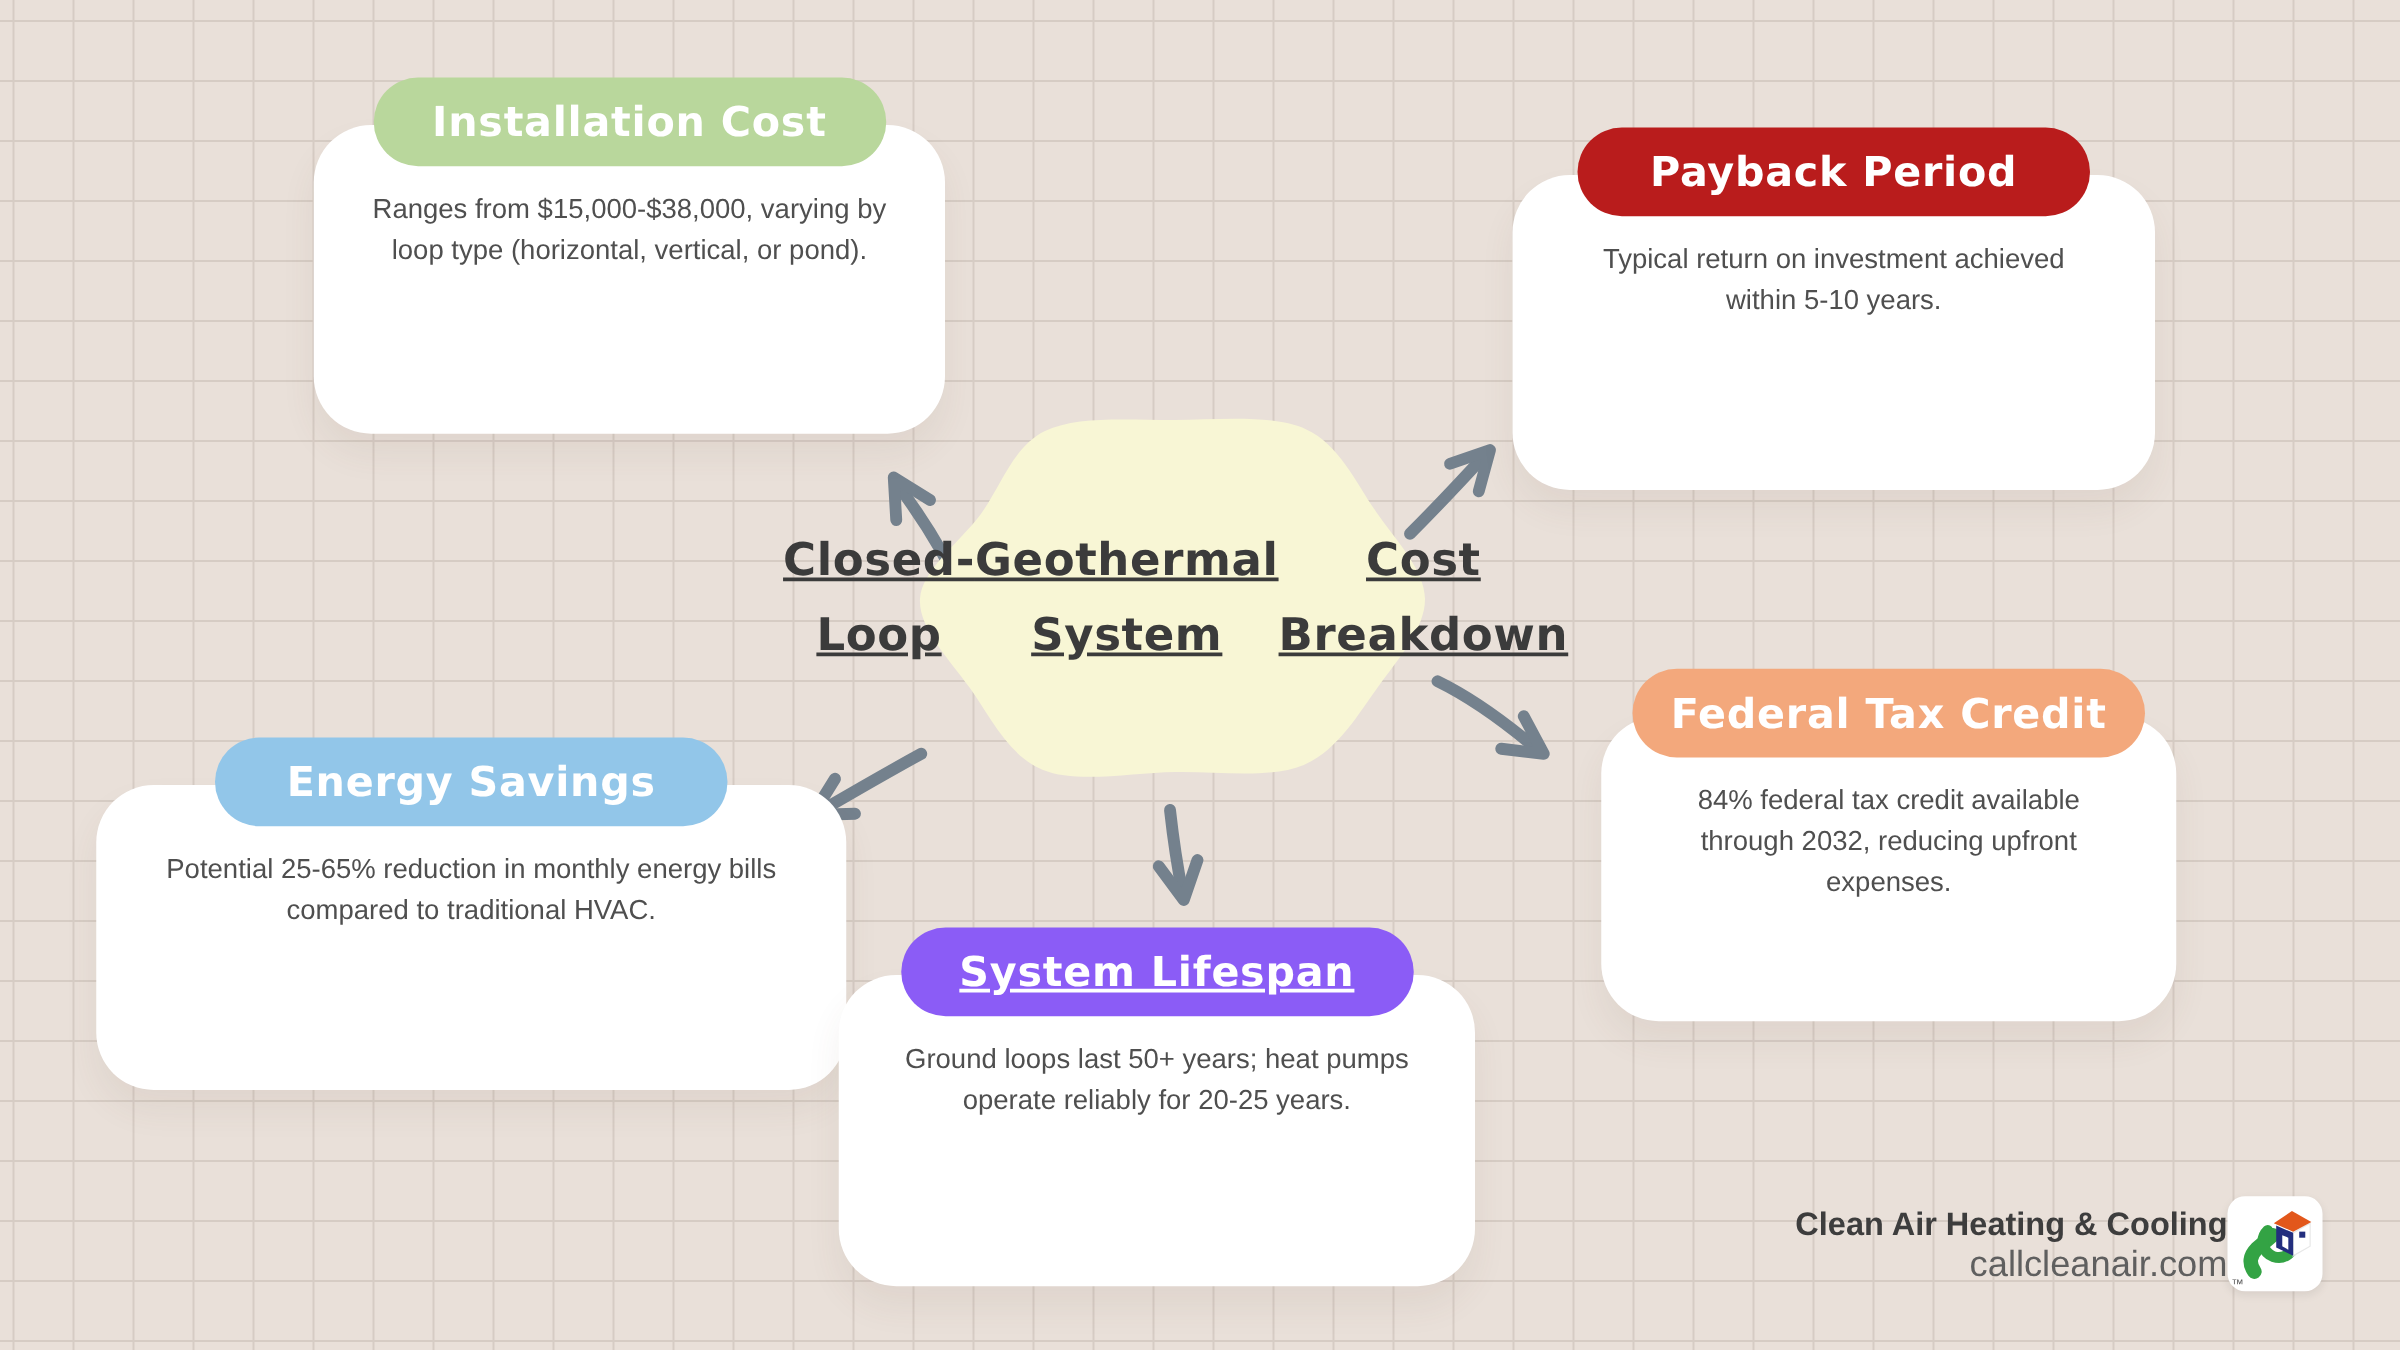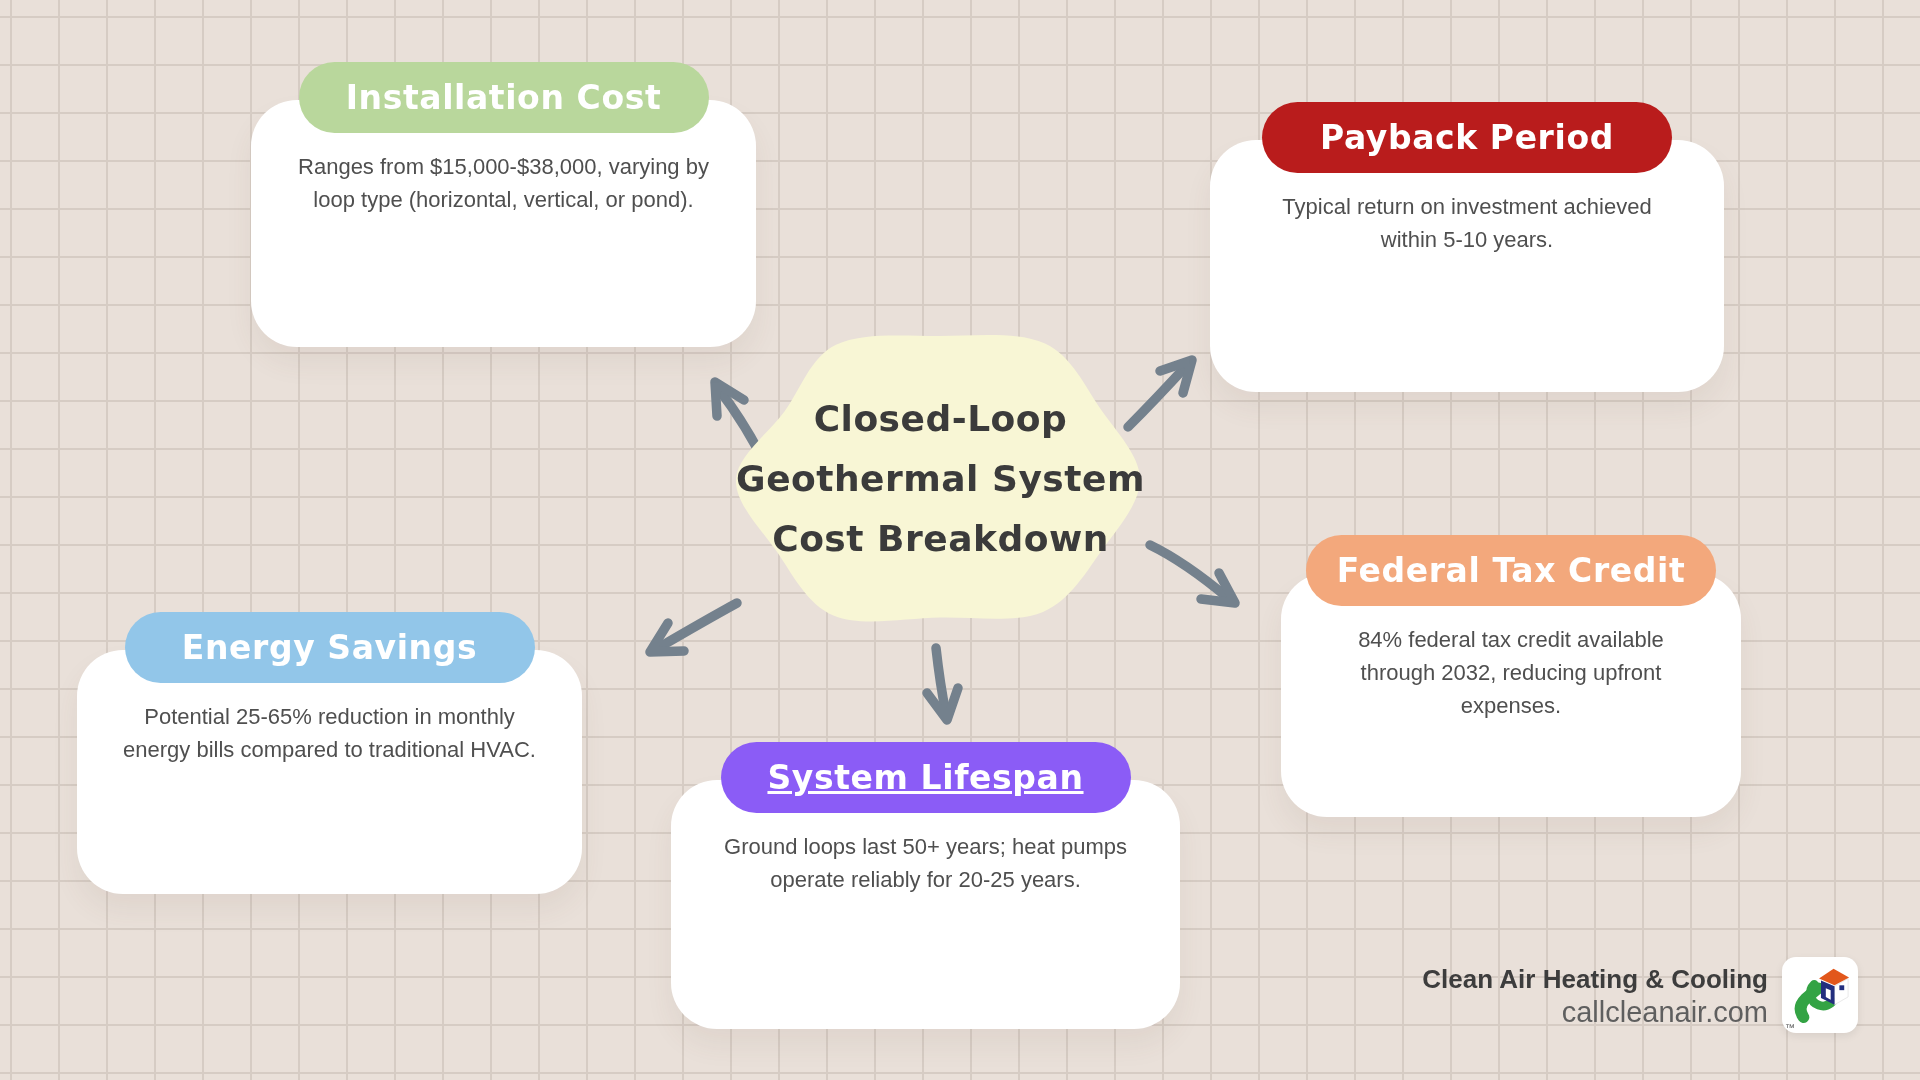--- a/index.html
+++ b/index.html
@@ -19,45 +19,45 @@
       linear-gradient(90deg, var(--grid) 2px, transparent 2px);
     background-size:48px 48px;
     background-position:10px 16px;
   }
   .arrows{position:absolute; left:0; top:0; width:1920px; height:1080px; pointer-events:none;}
   .arrows path{stroke:var(--arrow); stroke-width:9.5; fill:none; stroke-linecap:round; stroke-linejoin:round;}
 
   .blob-wrap{position:absolute; left:718px; top:318px; width:445px; height:322px;}
   .blob-wrap svg{position:absolute; left:0; top:0; width:100%; height:100%;}
   .blob-text{
-    position:absolute; inset:0; display:flex; flex-direction:column;
+    position:absolute; inset:0; display:flex; 
     align-items:center; justify-content:center; text-align:center;
     font-family:"DejaVu Sans", sans-serif; font-weight:bold;
-    font-size:36px; line-height:60px; color:var(--title-text); letter-spacing:.5px;
+    font-size:36px; line-height:60px; color:var(--title-text); letter-spacing:.5px;text-decoration:underline;
   }
 
   .card{
     position:absolute; background:var(--card); border-radius:46px;
     box-shadow:0 16px 28px rgba(95,75,60,.07);
   }
   .pill{
     position:absolute; top:-38px; left:50%; transform:translateX(-50%);
     width:410px; height:71px; border-radius:36px;
     display:flex; align-items:center; justify-content:center;
     font-family:"DejaVu Sans", sans-serif; font-weight:bold;
     font-size:33px; color:var(--pill-text); letter-spacing:.6px;
   }
   .card-body{
     padding:50px 44px 0; text-align:center;
     font-size:22px; line-height:33px; color:var(--body-text);
   }
 
   .footer{
     position:absolute; top:957px; right:62px;
-    display:flex; align-items:center; gap:14px;margin-left:48px;
+    display:flex; align-items:center; margin-left:48px;
   }
   .footer-text{text-align:right;}
   .company{font-size:26px; font-weight:bold; color:var(--footer-company); line-height:32px;}
   .site{font-size:29px; color:var(--footer-site); line-height:30px; margin-top:2px;}
   .logo{
     position:relative; width:76px; height:76px; background:#fff; border-radius:14px;
     box-shadow:0 3px 8px rgba(0,0,0,.08);
     display:flex; align-items:center; justify-content:center;
   }
   .logo svg{width:62px; height:62px;}
@@ -109,21 +109,21 @@
     <p class="card-body">Ranges from $15,000-$38,000, varying by loop type (horizontal, vertical, or pond).</p>
   </div>
 
   <div class="card" style="left:1210px; top:140px; width:514px; height:252px">
     <div class="pill" style="background: #b91c1c;">
       <span>Payback Period</span>
     </div>
     <p class="card-body">Typical return on investment achieved within 5-10 years.</p>
   </div>
 
-  <div class="card" style="left:77px; top:650px; width:505px; height:244px">
+  <div class="card" style="left:77px; top:628px; width:600px; height:244px">
     <div class="pill" style="background: rgb(146, 198, 233);">
       <span>Energy Savings</span>
     </div>
     <p class="card-body">Potential 25-65% reduction in monthly energy bills compared to traditional HVAC.</p>
   </div>
 
   <div class="card" style="left:671px; top:780px; width:509px; height:249px">
     <div class="pill" style="background: #8b5cf6; text-decoration: underline;">
       <span>System Lifespan</span>
     </div>

